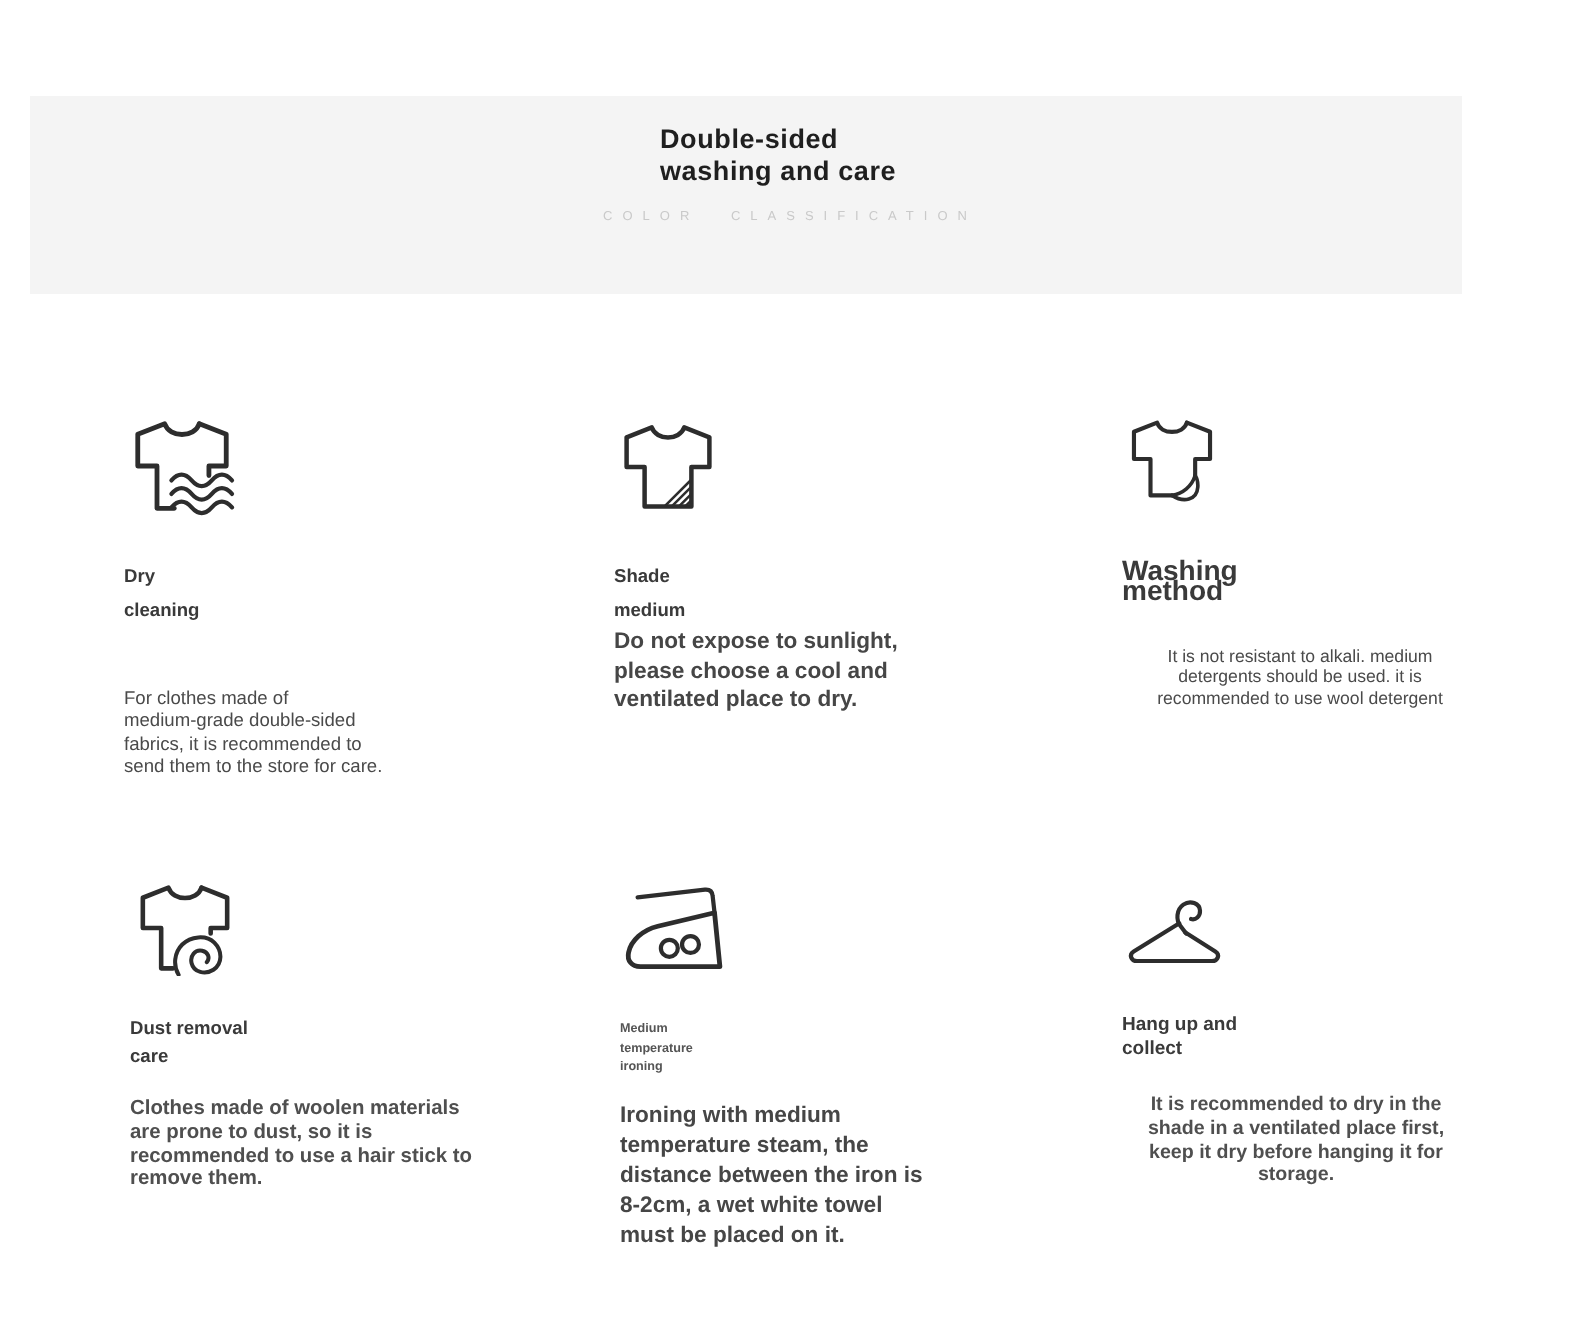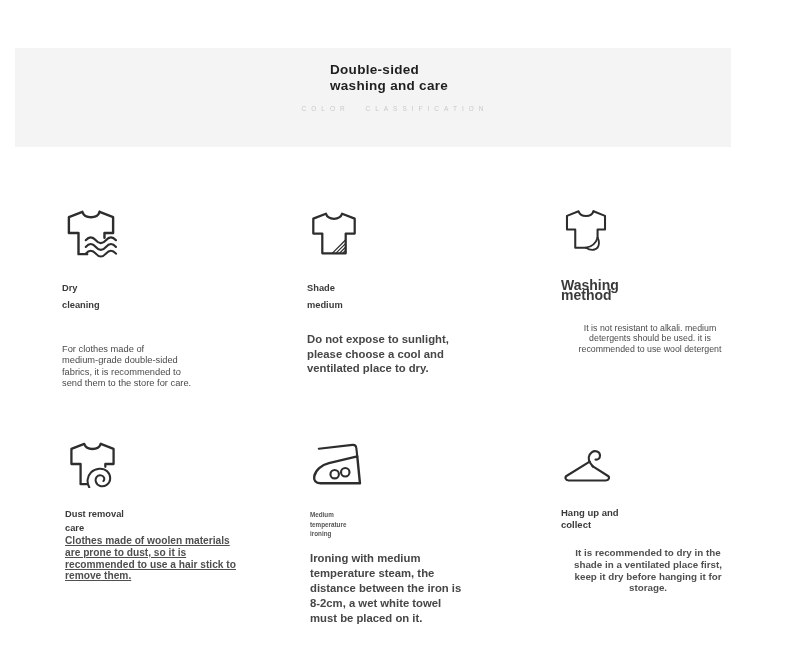--- a/index.html
+++ b/index.html
@@ -24,31 +24,31 @@
   .sec-desc{color:var(--body_text,#4a4a4a);white-space:pre;}
 
   #s1{left:62px;top:208px;}
   #s1 .icon{width:58px;height:50px;margin-bottom:22px;}
   #s1 .sec-title{font-size:9.3px;line-height:17px;}
   #s1 .sec-desc{margin-top:30px;font-size:9.3px;line-height:11.3px;width:175px;}
 
   #s2{left:307px;top:210px;}
   #s2 .icon{width:54px;height:47px;margin-bottom:23px;}
   #s2 .sec-title{font-size:9.3px;line-height:17px;}
-  #s2 .sec-desc{margin-top:18px;font-size:11.3px;line-height:14.6px;font-weight:700;color:#464646;width:190px;}
+  #s2 .sec-desc{margin-top:0;font-size:11.3px;line-height:14.6px;font-weight:700;color:#464646;width:190px;}
 
   #s3{left:561px;top:208px;}
   #s3 .icon{width:50px;height:43px;margin-bottom:30px;}
   #s3 .sec-title{font-size:14px;line-height:9.8px;}
   #s3 .sec-desc{margin-top:22px;font-size:8.8px;line-height:10.8px;width:178px;text-align:center;}
 
   #s4{left:65px;top:440px;}
   #s4 .icon{width:55px;height:48px;margin-bottom:20px;}
   #s4 .sec-title{font-size:9.3px;line-height:13.5px;}
-  #s4 .sec-desc{margin-top:0;font-size:10.2px;line-height:11.8px;font-weight:700;color:#4f4f4f;width:198px;text-decoration:underline;}
+  #s4 .sec-desc{margin-top:14px;font-size:10.2px;line-height:11.8px;font-weight:700;color:#4f4f4f;width:198px;}
 
   #s5{left:310px;top:441px;}
   #s5 .icon{width:58px;height:50px;margin-bottom:19px;}
   #s5 .sec-title{font-size:6.3px;line-height:9.7px;color:#555;}
   #s5 .sec-desc{margin-top:12px;font-size:11.3px;line-height:15px;font-weight:700;color:#464646;width:190px;}
 
   #s6{left:561px;top:441px;}
   #s6 .icon{width:50px;height:44px;margin-bottom:22px;}
   #s6 .sec-title{font-size:9.5px;line-height:11.5px;}
   #s6 .sec-desc{margin-top:17px;margin-left:-7px;font-size:9.8px;line-height:11.8px;font-weight:700;color:#4f4f4f;width:188px;text-align:center;}

